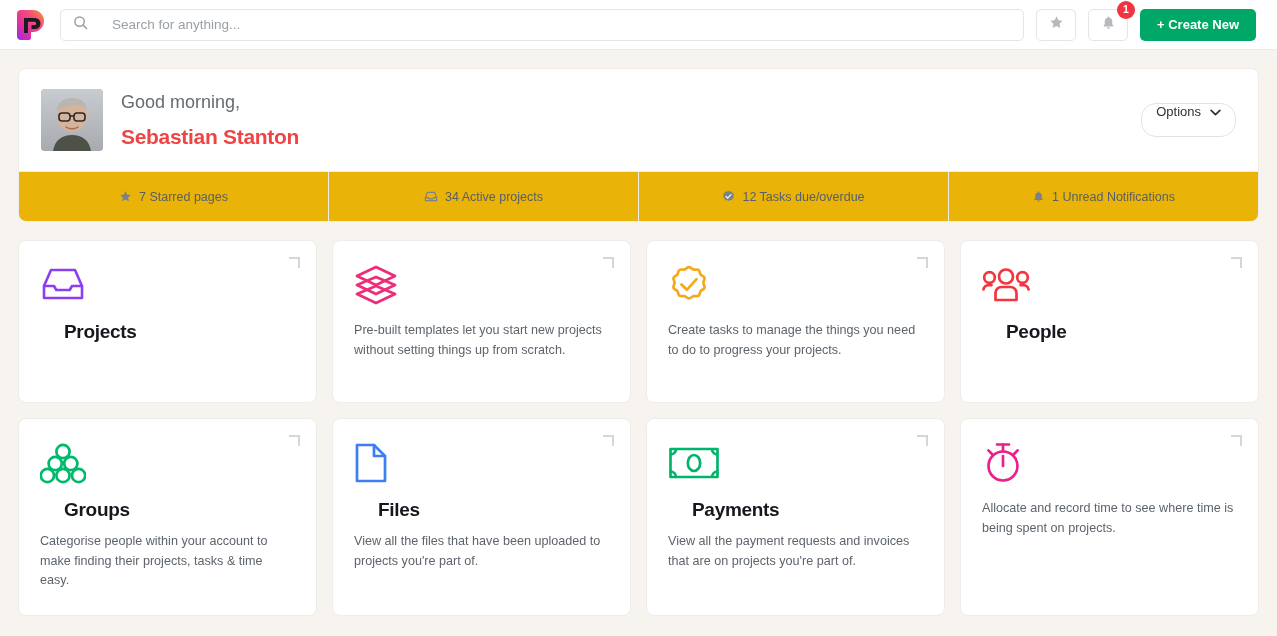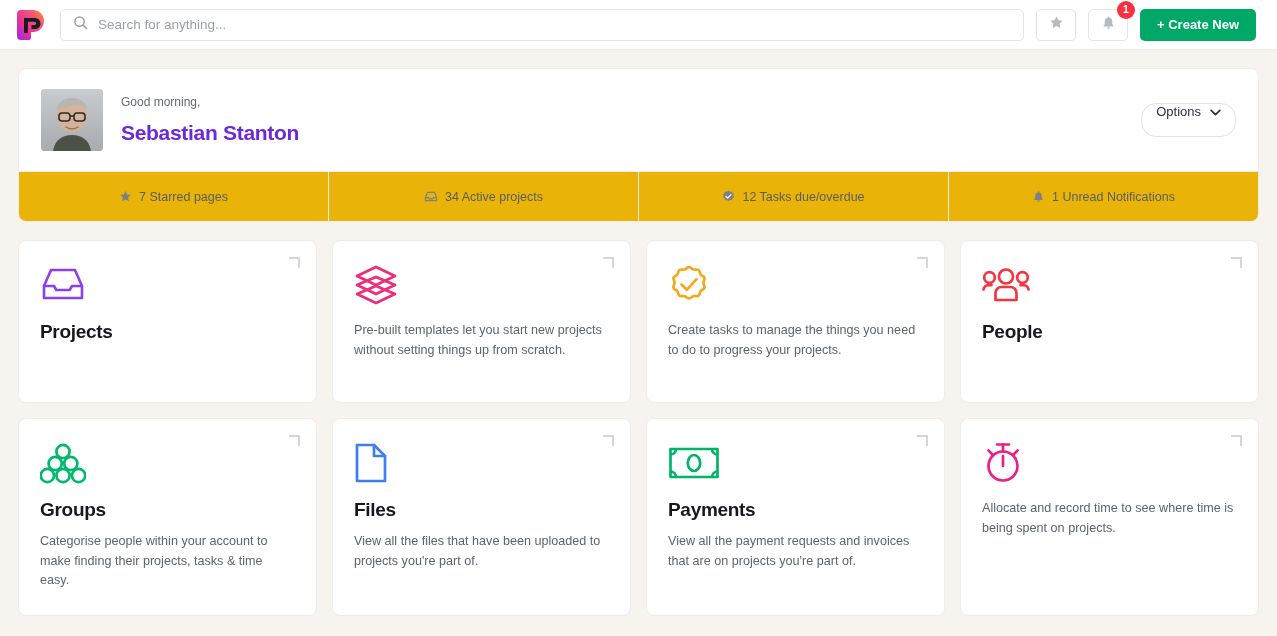--- a/index.html
+++ b/index.html
@@ -39,21 +39,21 @@
 
   .search-wrap {
     flex: 1 1 auto;
     height: 32px;
     border: 1px solid #e7e5e4;
     border-radius: 5px;
     background: #fff;
     display: flex;
     align-items: center;
     padding: 0 12px;
-    gap: 10px;
+    gap: 24px;
     max-width: 964px;
   }
   .search-wrap svg { flex: 0 0 auto; }
   .search-input {
     border: 0;
     outline: 0;
     font-family: "Liberation Sans", sans-serif;
     font-size: 13.5px;
     color: #33373d;
     width: 100%;
@@ -128,22 +128,22 @@
   .avatar {
     width: 62px;
     height: 62px;
     flex: 0 0 62px;
     border-radius: 4px;
     overflow: hidden;
     background: #b9bcc0;
     position: relative;
   }
 
-  .greeting { font-size: 12px; color: #656b73; margin-bottom: 12px; }
-  .username { font-size: 21px; font-weight: bold; letter-spacing: -0.3px; color: #6d28d9; }
+  .greeting { font-size: 18px; color: #656b73; margin-bottom: 12px; }
+  .username { font-size: 21px; font-weight: bold; letter-spacing: -0.3px; color: #ef4444; }
 
   .hero-spacer { flex: 1 1 auto; }
 
   .options-btn {
     height: 34px;
     border: 1px solid #e4e2e1;
     border-radius: 15px;
     background: #fff;
     font-family: "Liberation Sans", sans-serif;
     font-size: 13px;
@@ -196,21 +196,21 @@
     position: absolute;
     top: 16px;
     right: 16px;
     width: 11px;
     height: 11px;
     border-top: 2px solid #d8d6d5;
     border-right: 2px solid #d8d6d5;
   }
 
   .card-icon { height: 44px; display: flex; align-items: center; margin-bottom: 14px; }
-  .card-title { font-size: 19px; font-weight: bold; letter-spacing: -0.3px; color: #16181d; margin-bottom: 11px; }
+  .card-title { font-size: 19px; font-weight: bold; letter-spacing: -0.3px; color: #16181d; margin-bottom: 11px; margin-left: 24px; }
   .card-desc { font-size: 12.6px; line-height: 1.55; color: #5d646c; }
 </style>
 </head>
 <body>
 
 <div class="topbar">
 
   <div class="logo">
     <svg width="34" height="34" viewBox="0 0 34 34" aria-hidden="true">
       <defs>

